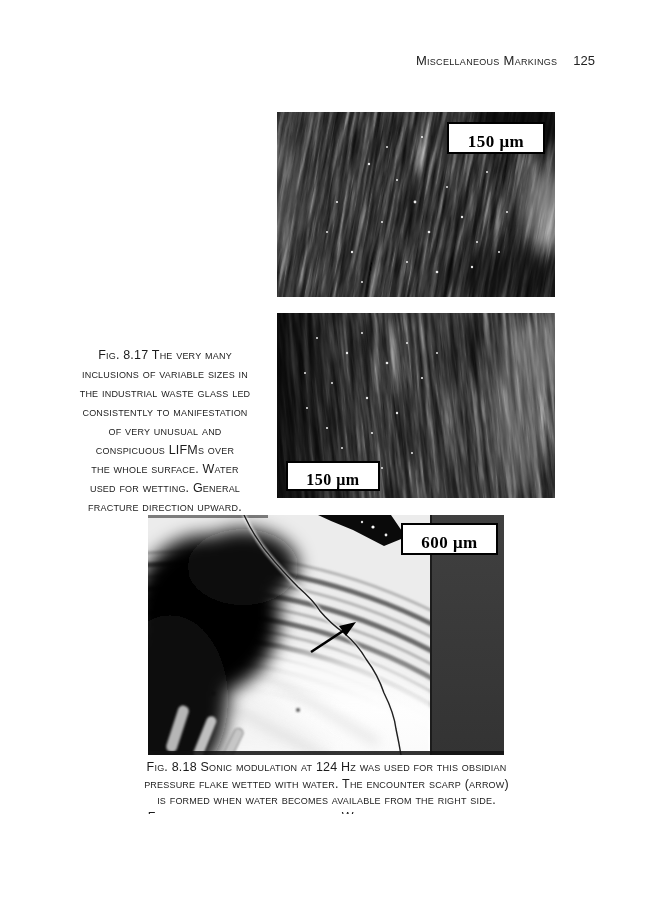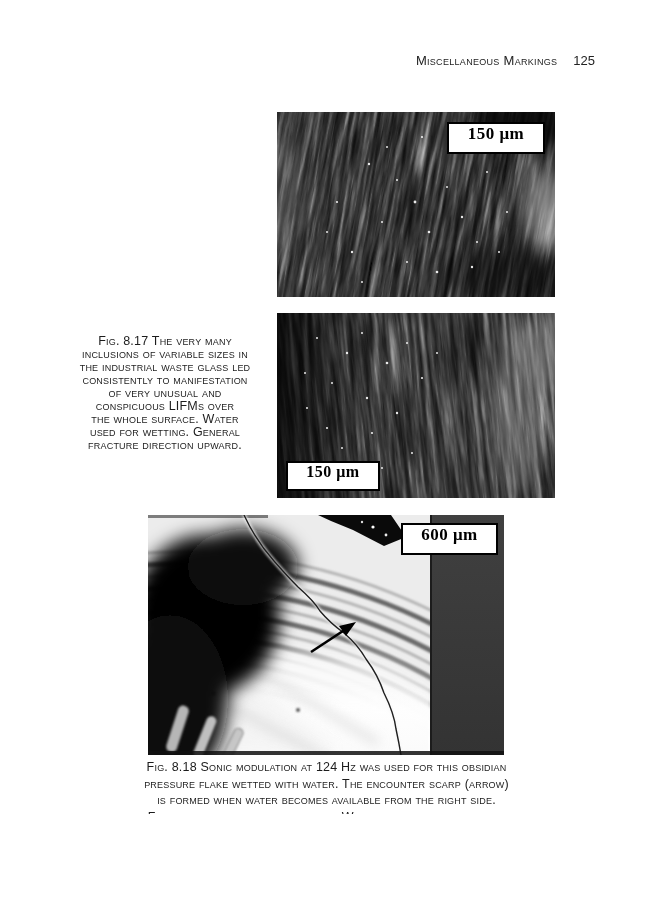--- a/index.html
+++ b/index.html
@@ -13,32 +13,32 @@
     white-space:nowrap;
   }
   .header .pagenum { margin-left:16px; letter-spacing:0; }
   .micro { position:absolute; background:#000; }
   #img1 { left:277px; top:112px; width:278px; height:185px; }
   #img2 { left:277px; top:313px; width:278px; height:185px; }
   #img3 { left:148px; top:515px; width:356px; height:240px; background:#15803d; }
   .micro svg { display:block; width:100%; height:100%; }
   .scalebox {
     position:absolute; background:#fff; border:2px solid #000;
-    display:flex; align-items:flex-start; justify-content:center;
+    display:flex; align-items:flex-end; justify-content:center;
     font-family:"Liberation Serif", serif; font-weight:bold; color:#000;
     letter-spacing:.5px;
   }
   #img1 .scalebox { right:10px; top:10px;  width:94px; height:28px; font-size:17px; }
   #img2 .scalebox { left:9px; bottom:7px;  width:90px; height:26px; font-size:16px; }
   #img3 .scalebox { right:6px;  top:8px;   width:93px; height:28px; font-size:17px; }
   .caption {
     position:absolute; font-variant:small-caps; color:#1c1c1c;
     text-align:center; white-space:pre-line; letter-spacing:.2px;
   }
-  .caption-17 { left:62px;  top:335px; width:206px; font-size:12.5px; line-height:13px; }
+  .caption-17 { left:62px;  top:346px; width:206px; font-size:12.5px; line-height:19px; }
   .caption-18 { left:110px; top:759px; width:433px; font-size:12.5px; line-height:16.6px; }
   .navbar { position:absolute; left:410px; top:855px; width:155px; height:34px; }
   .navbtn { position:absolute; cursor:pointer; background:none; border:none; padding:0; }
   #nav-back { left:8px;  top:6px; }
   #nav-toc  { left:62px; top:5px; }
   #nav-prev { left:101px; top:4px; }
   #nav-next { left:124px; top:4px; }
 </style>
 </head>
 <body>

